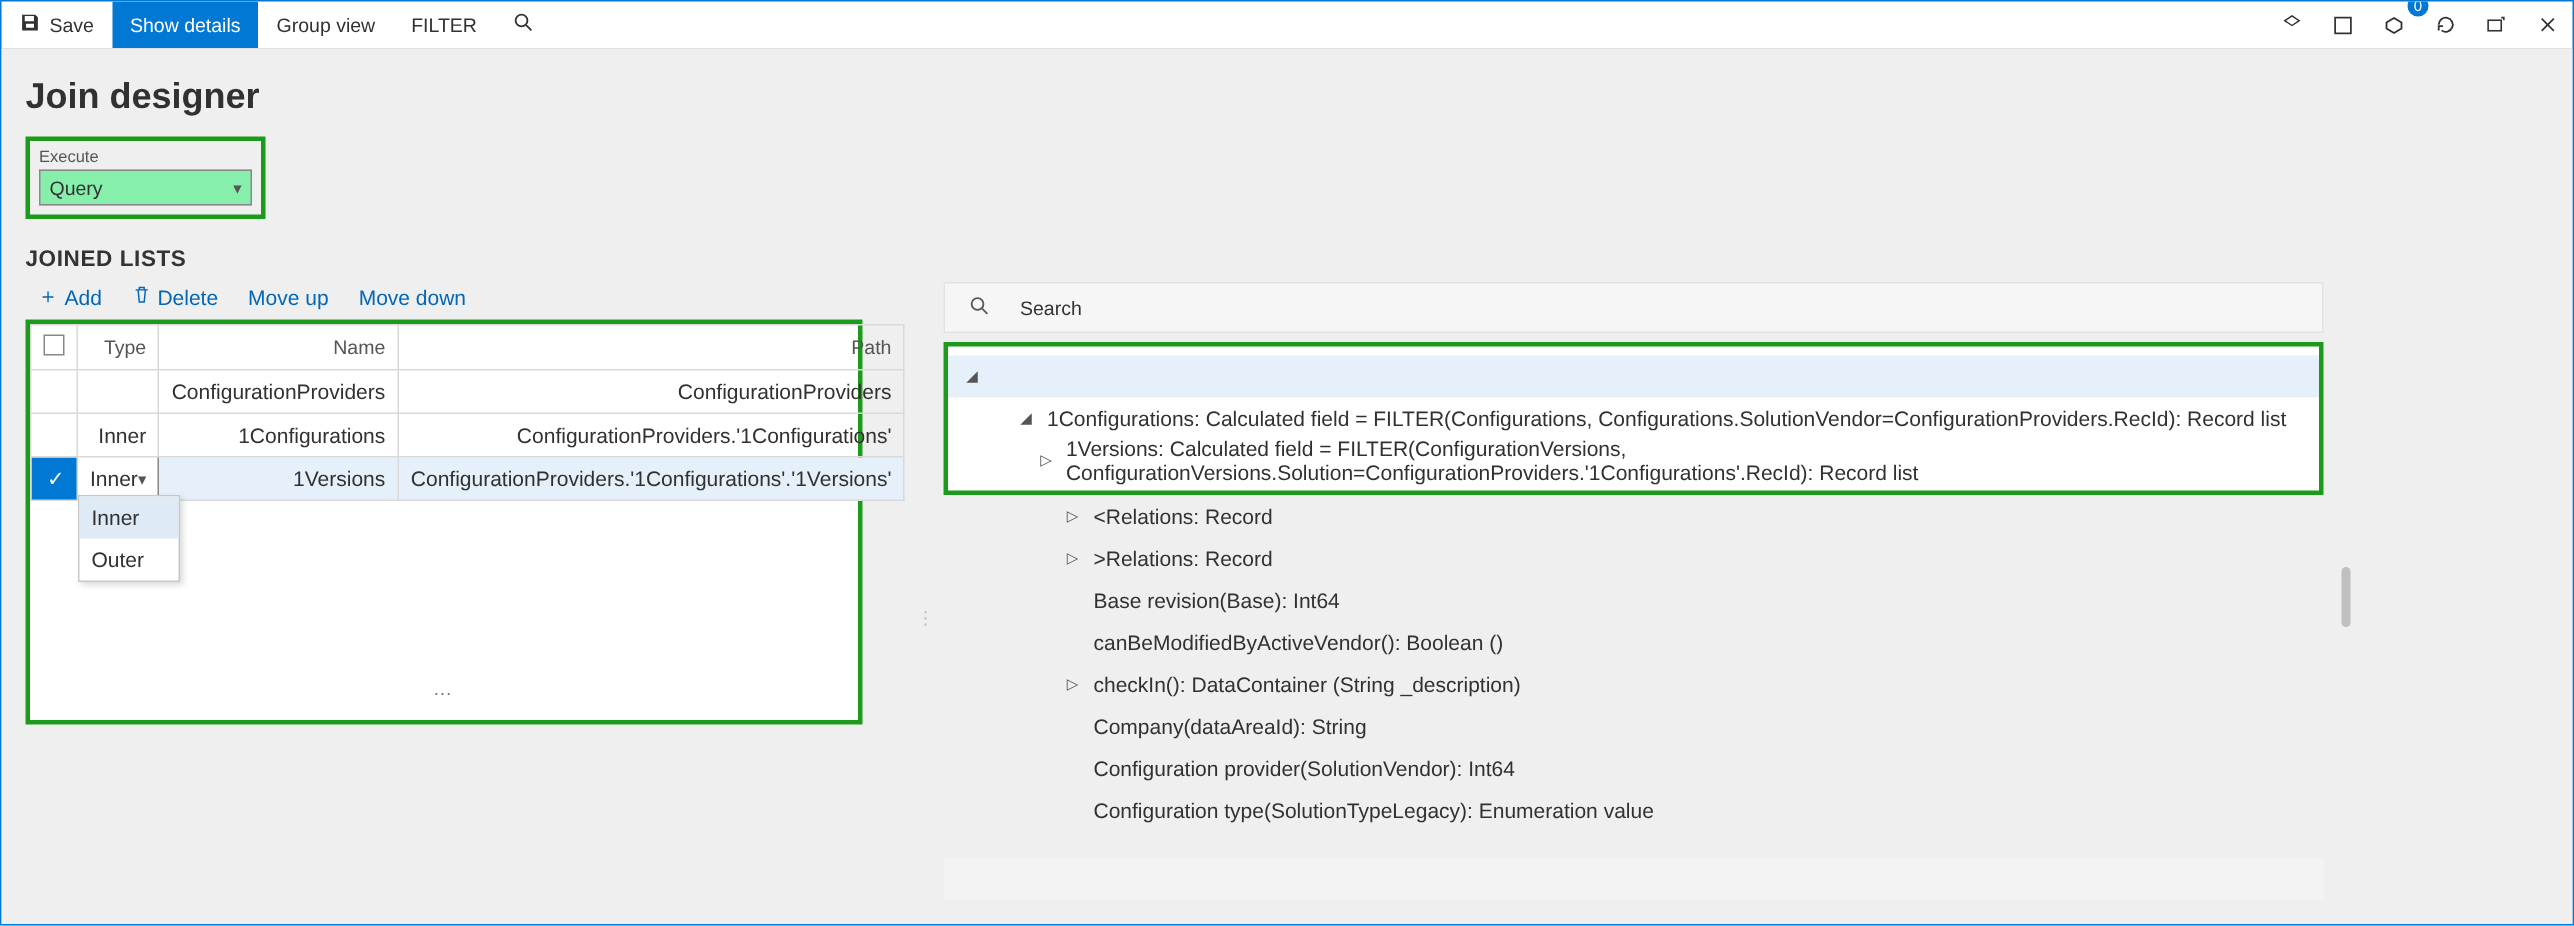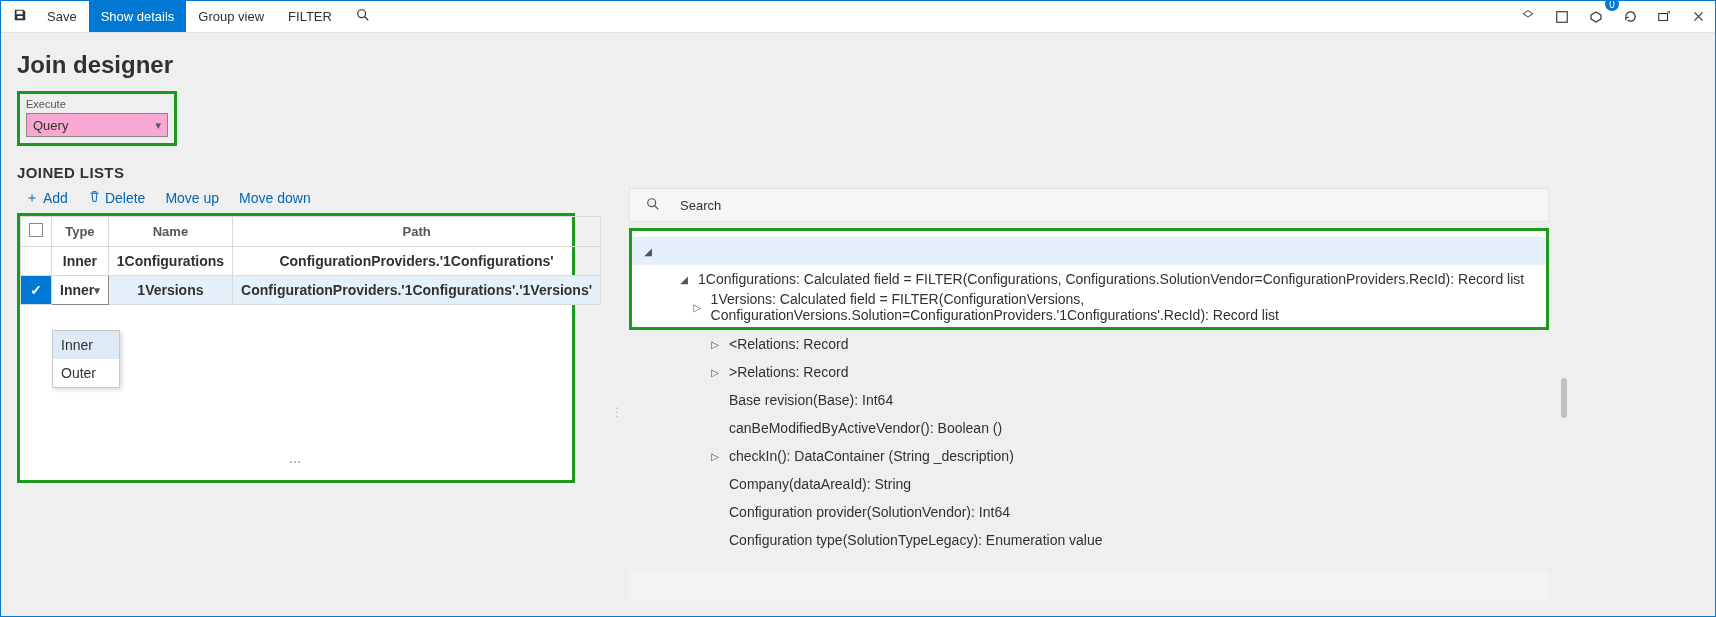--- a/index.html
+++ b/index.html
@@ -1,45 +1,45 @@
 <!DOCTYPE html>
 <html><head>
 <meta charset="utf-8">
 <style>
   * { box-sizing: border-box; margin: 0; padding: 0; }
   html, body { font-family: "Segoe UI", Arial, sans-serif; font-size: 13px; color: #323130; background: #fff; }
   body { border: 1px solid #0078d4; width: 1716px; height: 617px; position: relative; overflow: hidden; }
 
   
   .actionbar { height: 32px; border-bottom: 1px solid #e0e0e0; display: flex; align-items: stretch; }
-  .actionbar .act { display: flex; align-items: center; padding: 0 12px; gap: 20px; cursor: pointer; color: #323130; }
+  .actionbar .act { display: flex; align-items: center; padding: 0 12px; gap: 6px; cursor: pointer; color: #323130; }
   .actionbar .act.sel { background: #0078d4; color: #fff; }
   .actionbar .spacer { flex: 1; }
   .actionbar .icon-slot { width: 34px; display: flex; align-items: center; justify-content: center; }
   .badge { position: relative; }
   .badge-c { position: absolute; top: -4px; right: -6px; background: #0078d4; color:#fff; font-size:10px; min-width:14px; height:14px; border-radius:7px; display:flex; align-items:center; justify-content:center; }
 
   
   .content { position: absolute; top: 32px; left:0; right:0; bottom:0; background: #efefef; padding: 18px 0 0 16px; }
 
   h1.page-title { font-size: 24px; font-weight: 600; margin-bottom: 12px; }
 
   .execute-box { border: 3px solid #1c9a1c; padding: 2px 6px 6px 6px; width: 160px; }
   .execute-box label { font-size: 11px; color: #555; }
-  .execute-dd { margin-top:2px; border:1px solid #888; background:#f9a8d4; height:24px; display:flex; align-items:center; justify-content:space-between; padding:0 6px; }
+  .execute-dd { margin-top:2px; border:1px solid #888; background:#86efac; height:24px; display:flex; align-items:center; justify-content:space-between; padding:0 6px; }
   .chev { font-size: 11px; color:#555; }
 
   .section-label { font-size: 15px; font-weight: 600; margin: 18px 0 8px 0; letter-spacing: 0.4px; color:#333;}
 
   .list-toolbar { display:flex; gap:20px; align-items:center; margin-bottom:6px; padding-left:8px; }
   .list-toolbar .lk { color:#0067b8; cursor:pointer; display:flex; align-items:center; gap:4px; font-size:14px; }
 
   .tbl-wrap { border:3px solid #1c9a1c; width:558px; background:#fff; min-height:270px; position: relative; }
   table.grid { border-collapse: collapse; width:100%; }
-  table.grid th, table.grid td { border:1px solid #d9d9d9; padding:6px 8px; text-align:center; font-weight:700; font-size:14px; height:28px; }
+  table.grid th, table.grid td { border:1px solid #d9d9d9; padding:6px 8px; text-align:right; font-weight:400; font-size:14px; height:28px; }
   table.grid th { color:#555; font-size:13px; }
   .rowchk { width:28px; text-align:center; }
   .rowchk.sel { background:#0078d4; }
   .typecell { display:flex; align-items:center; justify-content:space-between; }
   tbody tr.sel td { background: #e6f0fa; }
   .ck-box { width:14px; height:14px; border:1px solid #888; display:inline-block; }
   .ck-white { color:#fff; font-size:14px; }
   .elps { text-align:center; color:#777; letter-spacing:2px; padding:10px; }
 
   .dd-menu { position:absolute; background:#fff; border:1px solid #c8c8c8; box-shadow:2px 2px 4px rgba(0,0,0,.15); width:68px; }
@@ -167,20 +167,26 @@
     <table class="grid">
       <thead>
         <tr>
           <th class="rowchk"><span class="ck-box"></span></th>
           <th style="width:64px">Type</th>
           <th style="width:148px">Name</th>
           <th>Path</th>
         </tr>
       </thead>
       <tbody id="grid-body">
+          <tr>
+            <td class="rowchk"></td>
+            <td></td>
+            <td>ConfigurationProviders</td>
+            <td>ConfigurationProviders</td>
+          </tr>
           <tr>
             <td class="rowchk"></td>
             <td>Inner</td>
             <td>1Configurations</td>
             <td>ConfigurationProviders.'1Configurations'</td>
           </tr>
           <tr class="sel">
             <td class="rowchk sel"><span class="ck-white">✓</span></td>
             <td style="background: rgb(255, 255, 255); border: 1px solid rgb(136, 136, 136);">
               <div class="typecell">

